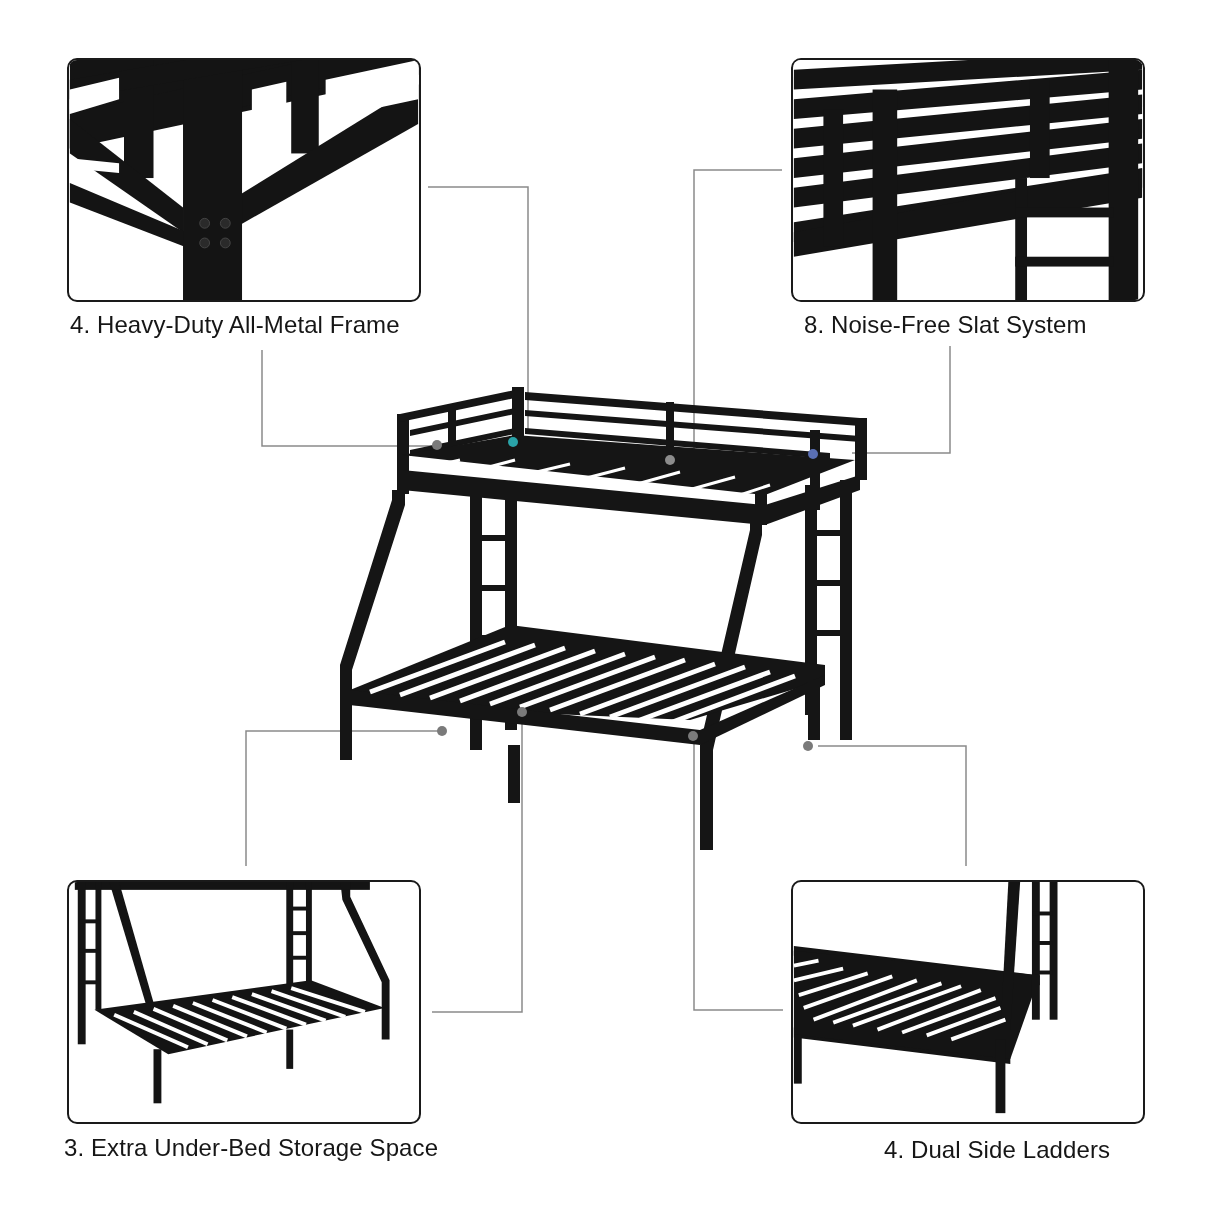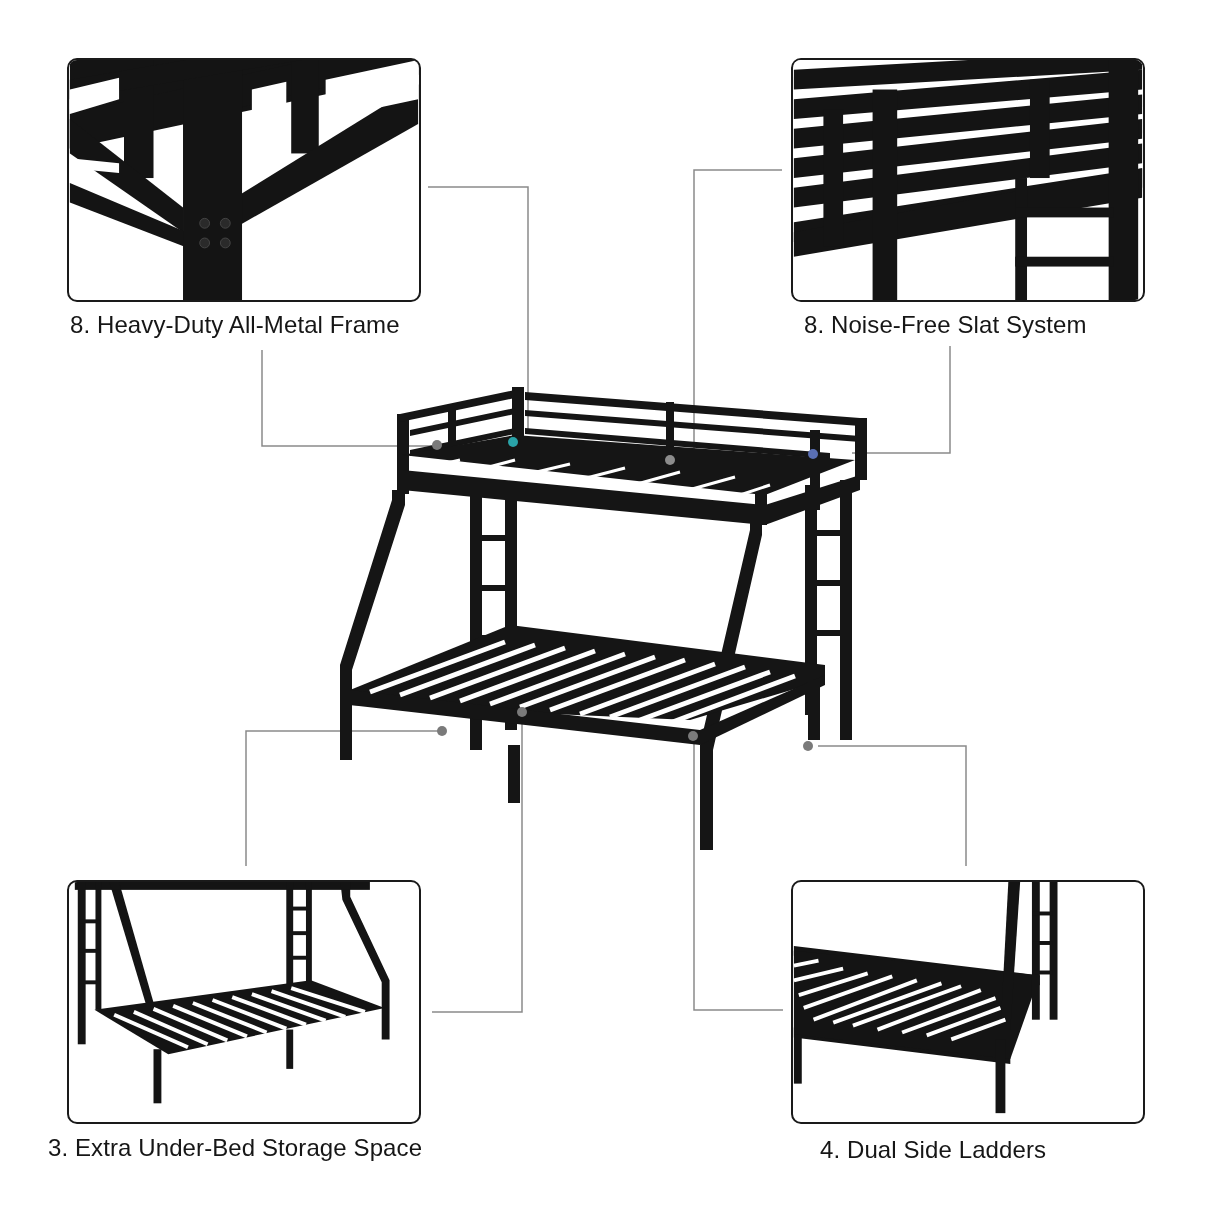--- a/index.html
+++ b/index.html
@@ -54,21 +54,21 @@
       <polygon points="260,20 354,0 354,40 260,60"></polygon>
     </g>
     <g fill="#2a2a2a" stroke="#444" stroke-width="1">
       <circle cx="137" cy="166" r="5"></circle>
         <circle cx="158" cy="166" r="5"></circle>
       <circle cx="137" cy="186" r="5"></circle>
         <circle cx="158" cy="186" r="5"></circle>
     </g>
   </svg>
 </div>
-<div class="caption" style="left:70px;top:311px;">8. Heavy-Duty All-Metal Frame</div>
+<div class="caption" style="left:70px;top:311px;">4. Heavy-Duty All-Metal Frame</div>
 
 <div class="panel" style="left:791px;top:58px;width:354px;height:244px;">
   <svg viewBox="0 0 354 244">
     <g fill="#141414">
       <rect x="0" y="0" width="354" height="244" fill="#fff"></rect>
       <polygon points="0,10 354,-10 354,10 0,30"></polygon>
       <polygon points="0,40 354,10 354,30 0,60"></polygon>
       <polygon points="0,70 354,35 354,55 0,90"></polygon>
       <polygon points="0,100 354,60 354,80 0,120"></polygon>
       <polygon points="0,130 354,85 354,105 0,150"></polygon>
@@ -113,21 +113,21 @@
         <line x1="105" y1="126" x2="180" y2="157"></line>
       <line x1="125" y1="123" x2="200" y2="153"></line>
         <line x1="145" y1="120" x2="220" y2="149"></line>
       <line x1="165" y1="117" x2="240" y2="145"></line>
         <line x1="185" y1="114" x2="260" y2="141"></line>
       <line x1="205" y1="111" x2="280" y2="137"></line>
         <line x1="225" y1="108" x2="300" y2="132"></line>
     </g>
   </svg>
 </div>
-<div class="caption" style="left:48px;top:1134px;">3. Extra Under-Bed Storage Space</div>
+<div class="caption" style="left:64px;top:1134px;">3. Extra Under-Bed Storage Space</div>
 
 <div class="panel" style="left:791px;top:880px;width:354px;height:244px;">
   <svg viewBox="0 0 354 244">
     <g fill="#141414">
       <polygon points="0,65 250,95 250,105 0,75"></polygon>
       <polygon points="0,148 220,175 220,185 0,158"></polygon>
       <polygon points="0,70 250,95 220,180 0,155"></polygon>
       <polygon points="218,0 230,0 220,150 210,150"></polygon>
       <rect x="242" y="0" width="8" height="140"></rect>
       <rect x="260" y="0" width="8" height="140"></rect>
@@ -145,21 +145,21 @@
       <line x1="20" y1="140" x2="125" y2="100"></line>
         <line x1="40" y1="143" x2="150" y2="103"></line>
       <line x1="60" y1="146" x2="170" y2="106"></line>
         <line x1="85" y1="150" x2="190" y2="110"></line>
       <line x1="110" y1="153" x2="205" y2="118"></line>
         <line x1="135" y1="156" x2="210" y2="128"></line>
       <line x1="160" y1="160" x2="215" y2="140"></line>
     </g>
   </svg>
 </div>
-<div class="caption" style="left:820px;top:1136px;">4. Dual Side Ladders</div>
+<div class="caption" style="left:884px;top:1136px;">4. Dual Side Ladders</div>
 
 <svg id="bed" viewBox="0 0 560 480">
   <g fill="#151515">
 
     <rect x="67" y="34" width="12" height="80"></rect>
     <rect x="182" y="7" width="12" height="50"></rect>
     <rect x="525" y="38" width="12" height="62"></rect>
     <polygon points="70,34 185,10 185,18 70,42"></polygon>
     <polygon points="80,50 185,28 185,34 80,56"></polygon>
     <polygon points="80,70 185,48 185,54 80,76"></polygon>

